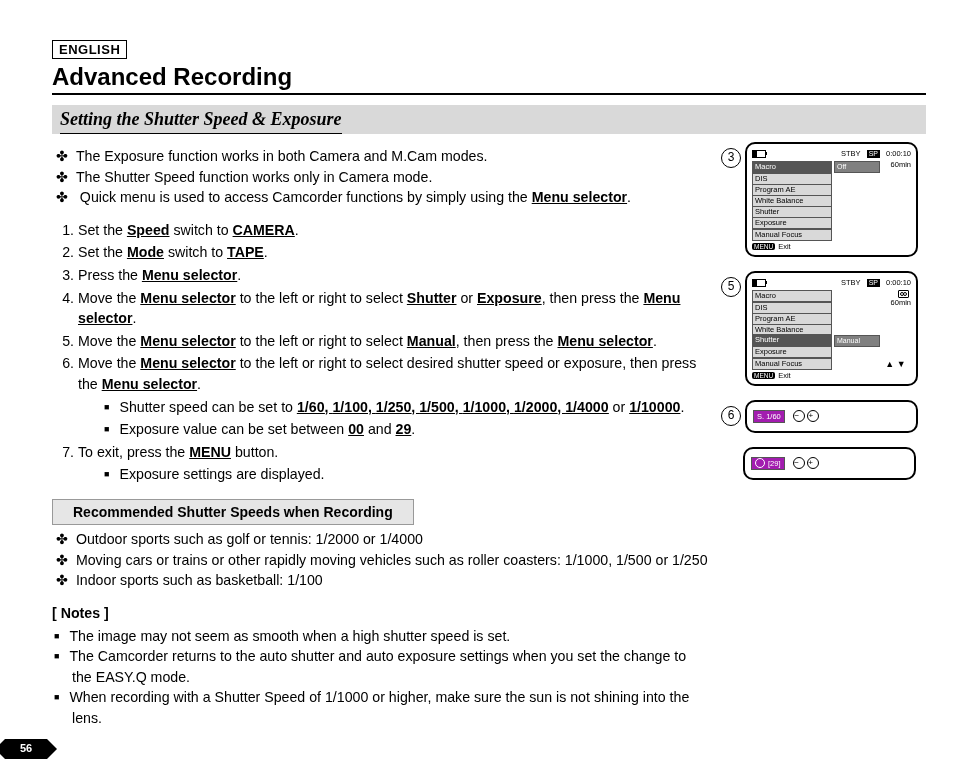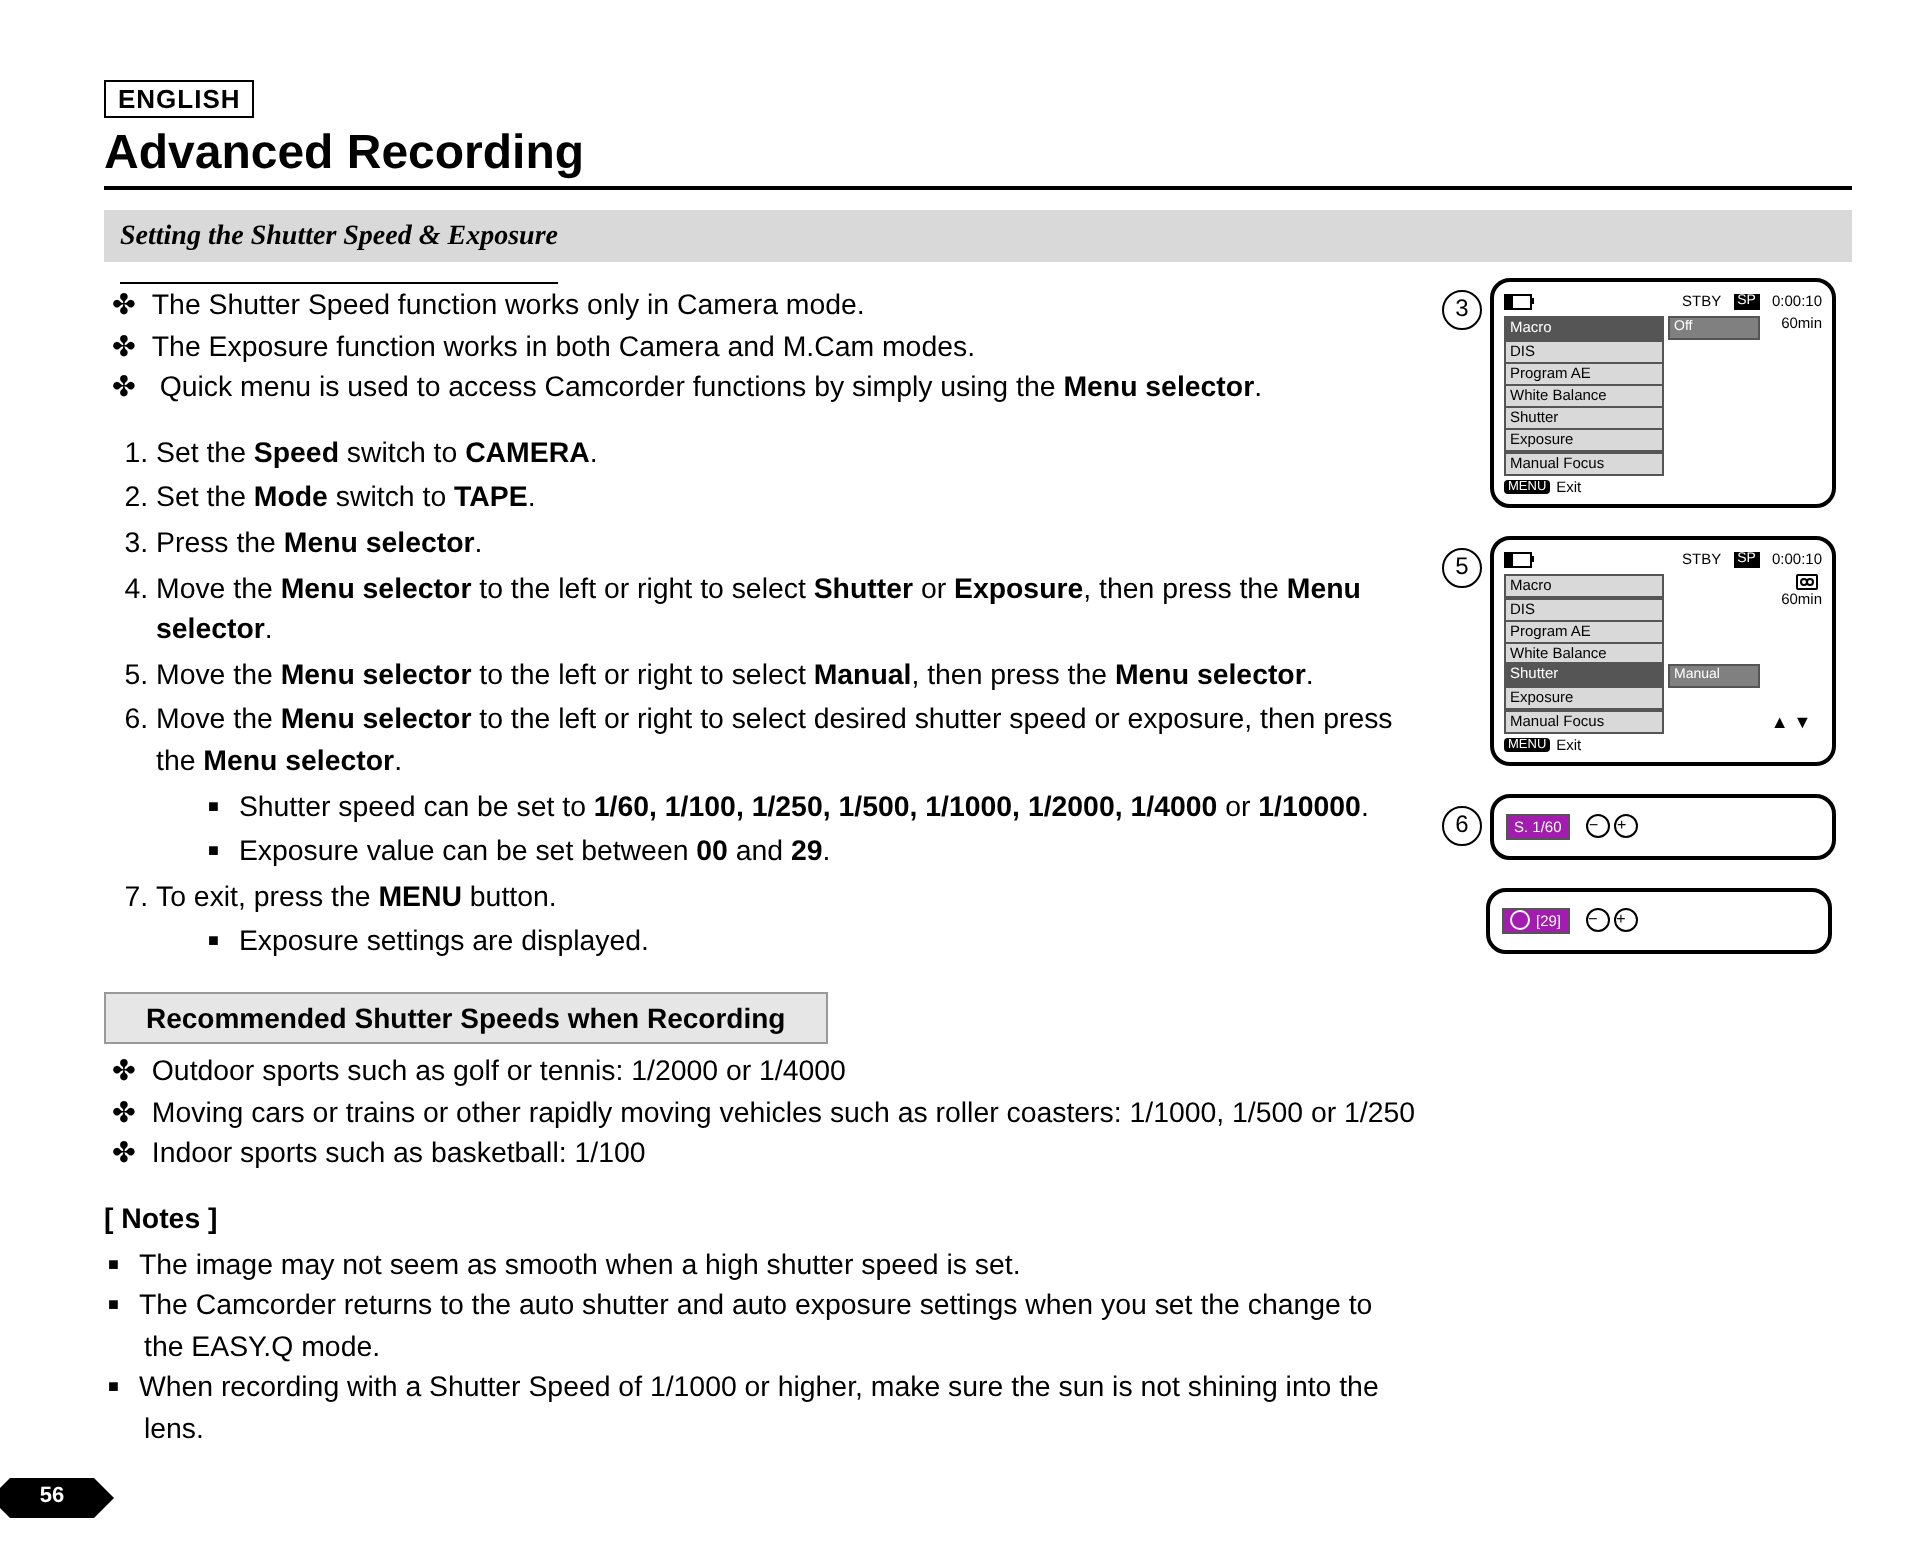--- a/index.html
+++ b/index.html
@@ -36,23 +36,23 @@
   }
   .subtitle-bar {
     background: #d9d9d9;
     margin-top: 10px;
     padding: 4px 8px;
   }
   .subtitle-bar span.subt {
     font-family: "Times New Roman", Times, serif;
     font-style: italic;
     font-weight: bold;
-    font-size: 14px;
+    font-size: 18px;
     border-bottom: 1.5px solid #000;
-    padding-bottom: 15px;
+    padding-bottom: 4px;
   }
   .content-row {
     display: flex;
     margin-top: 8px;
   }
   .left-col {
     flex: 1;
     padding-right: 12px;
     font-size: 14.2px;
     line-height: 1.45;
@@ -88,21 +88,21 @@
     margin-left: -20px;
     margin-right: 10px;
     vertical-align: 2px;
   }
   ul.square.notes {
     padding-left: 20px;
   }
   ul.square.notes li::before {
     margin-left: -18px;
   }
-  .bold { font-weight: bold; }
+  .bold { font-weight: bold; text-decoration: underline; }
   .rec-heading {
     display: inline-block;
     background: #e6e6e6;
     border: 1px solid #999;
     padding: 2px 20px;
     font-weight: bold;
     margin-top: 6px;
     font-size: 14px;
   }
   .notes-heading {
@@ -274,22 +274,22 @@
 <div class="page">
   <div class="language-tag">ENGLISH</div>
   <h1 class="main-title">Advanced Recording</h1>
   <div class="subtitle-bar">
     <span class="subt">Setting the Shutter Speed &amp; Exposure</span>
   </div>
 
   <div class="content-row">
     <div class="left-col">
       <ul class="clover">
+        <li>The Exposure function works in both Camera and M.Cam modes.</li>
         <li>The Shutter Speed function works only in Camera mode.</li>
-        <li>The Exposure function works in both Camera and M.Cam modes.</li>
         <li>
           <span>Quick menu is used to access Camcorder functions by simply using the </span><span class="bold">Menu selector</span>.
         </li>
       </ul>
 
       <ol class="numbered">
         <li><span>Set the </span><span class="bold">Speed</span><span> switch to </span><span class="bold">CAMERA</span><span>.</span></li>
         <li><span>Set the </span><span class="bold">Mode</span><span> switch to </span><span class="bold">TAPE</span><span>.</span></li>
         <li><span>Press the </span><span class="bold">Menu selector</span><span>.</span></li>
         <li><span>Move the </span><span class="bold">Menu selector</span><span> to the left or right to select </span><span class="bold">Shutter</span><span> or </span><span class="bold">Exposure</span><span>, then press the </span><span class="bold">Menu selector</span><span>.</span></li>

